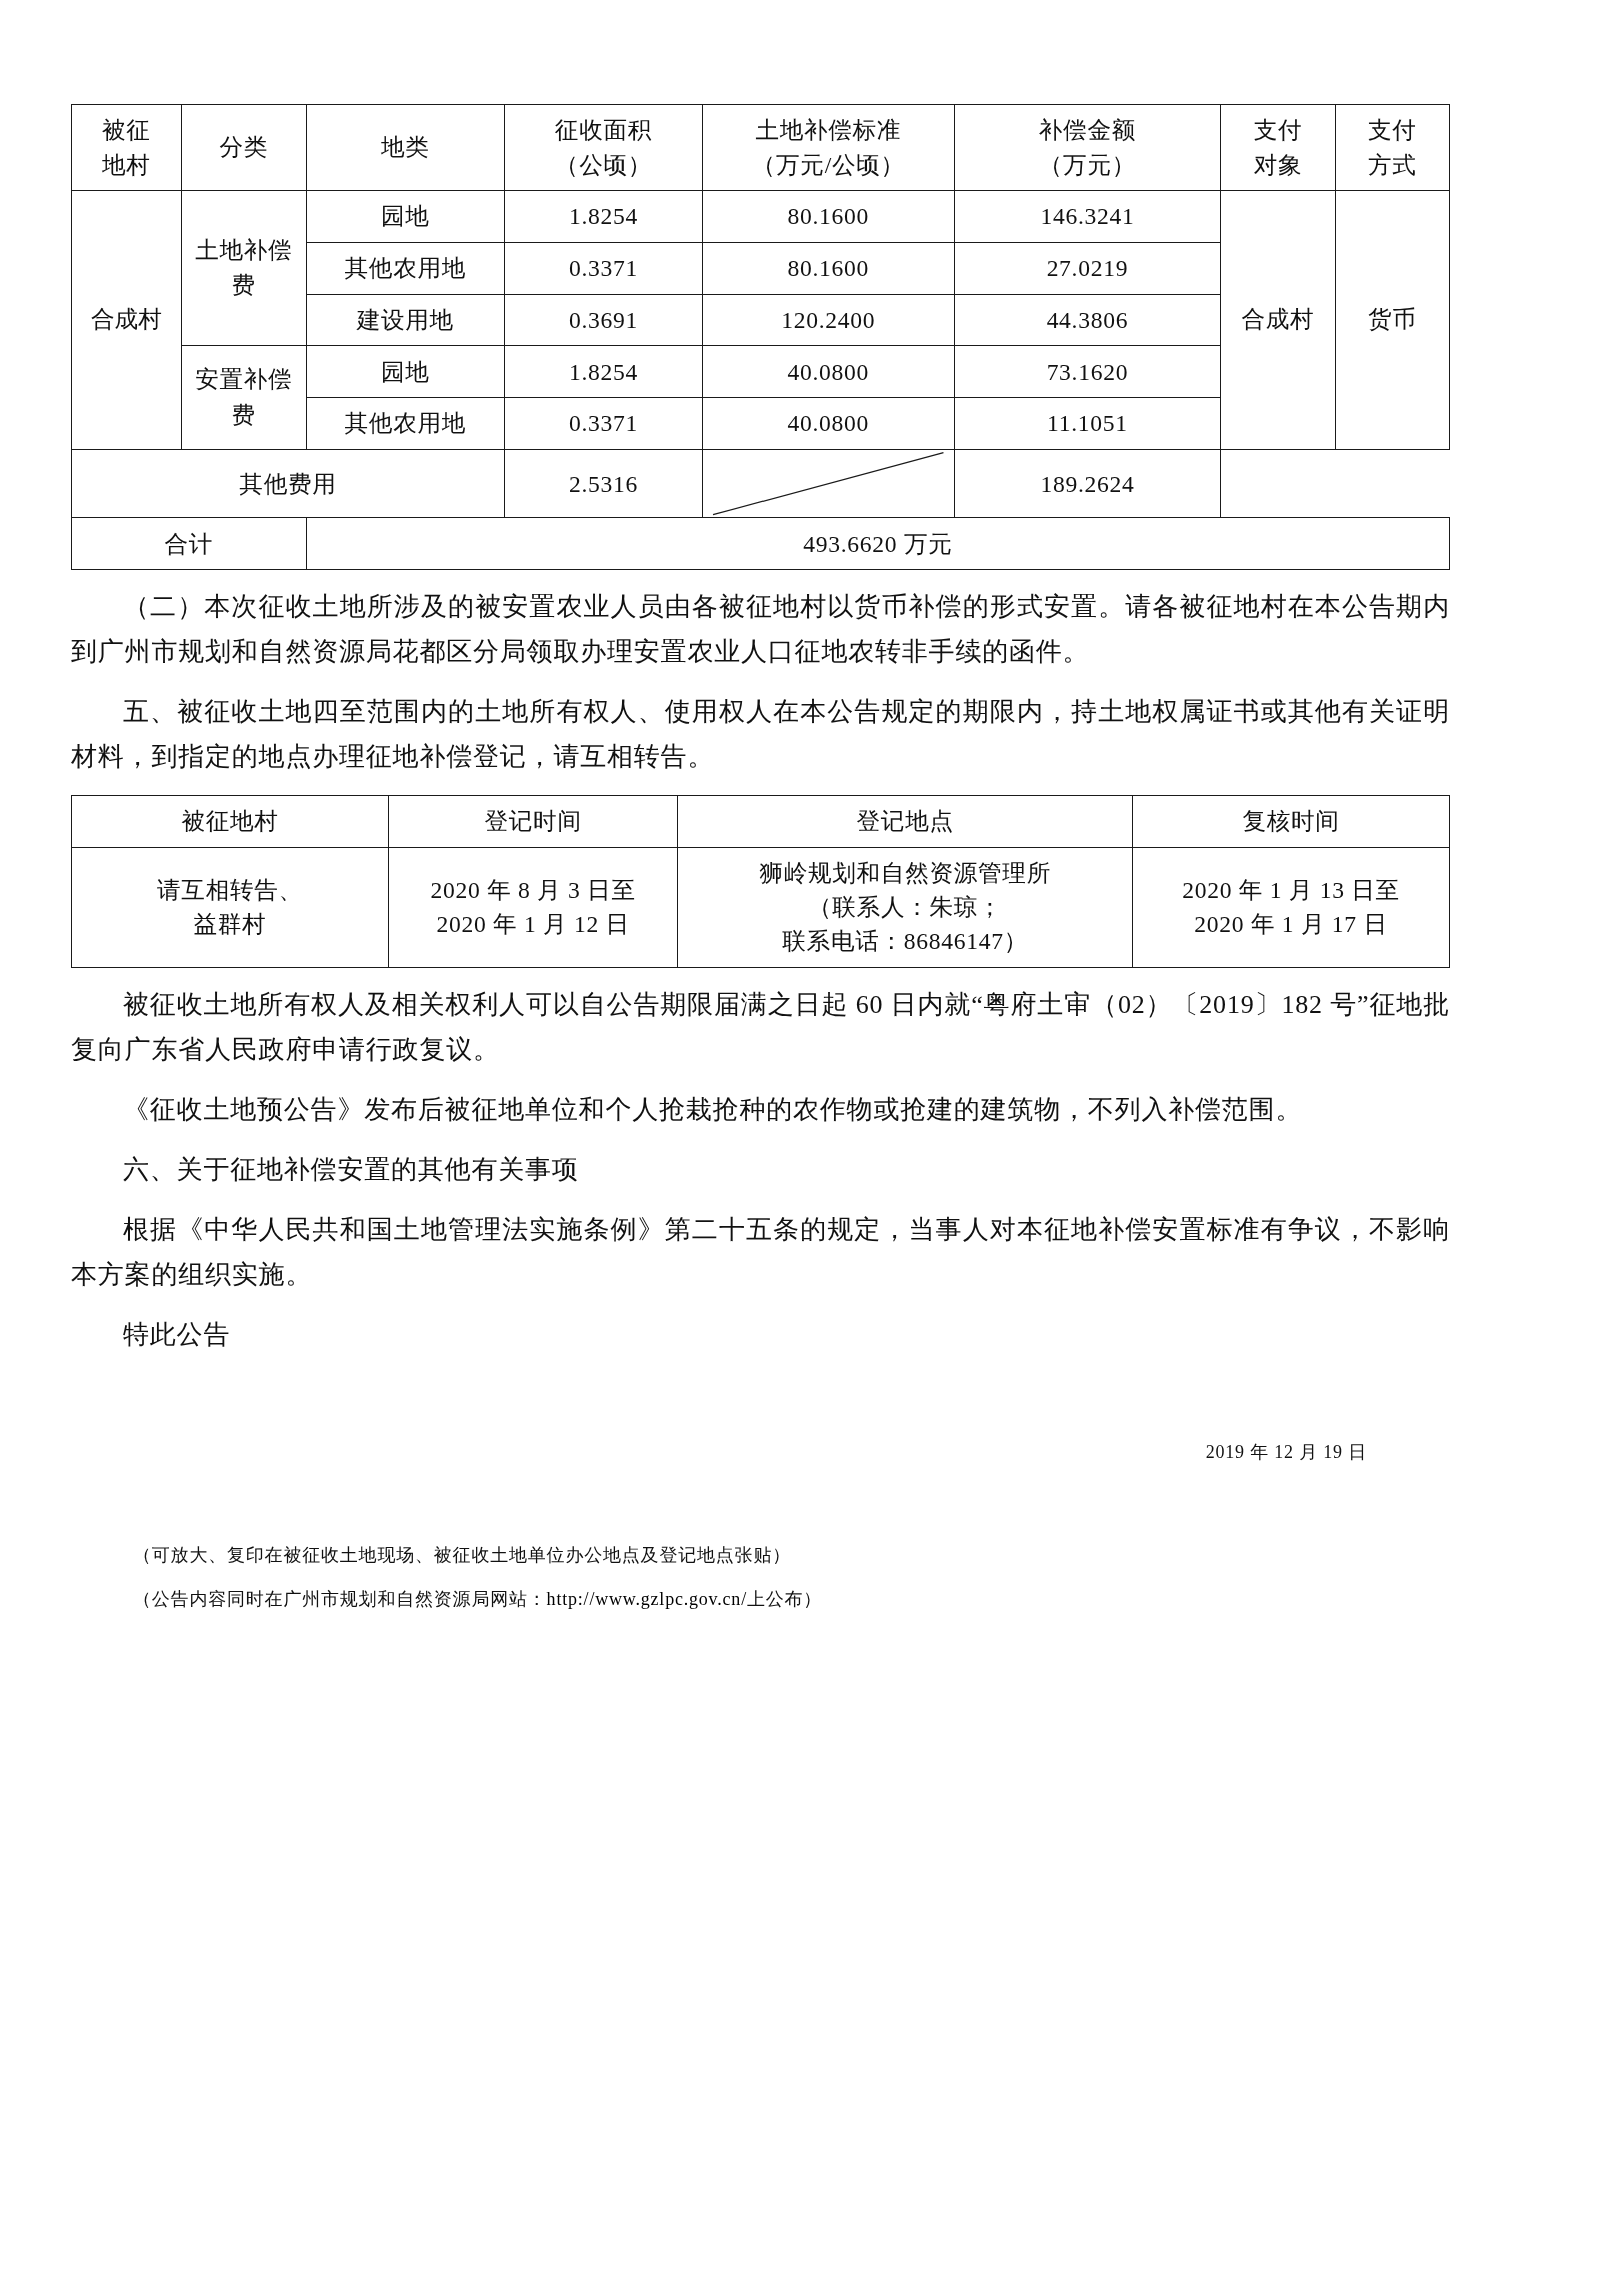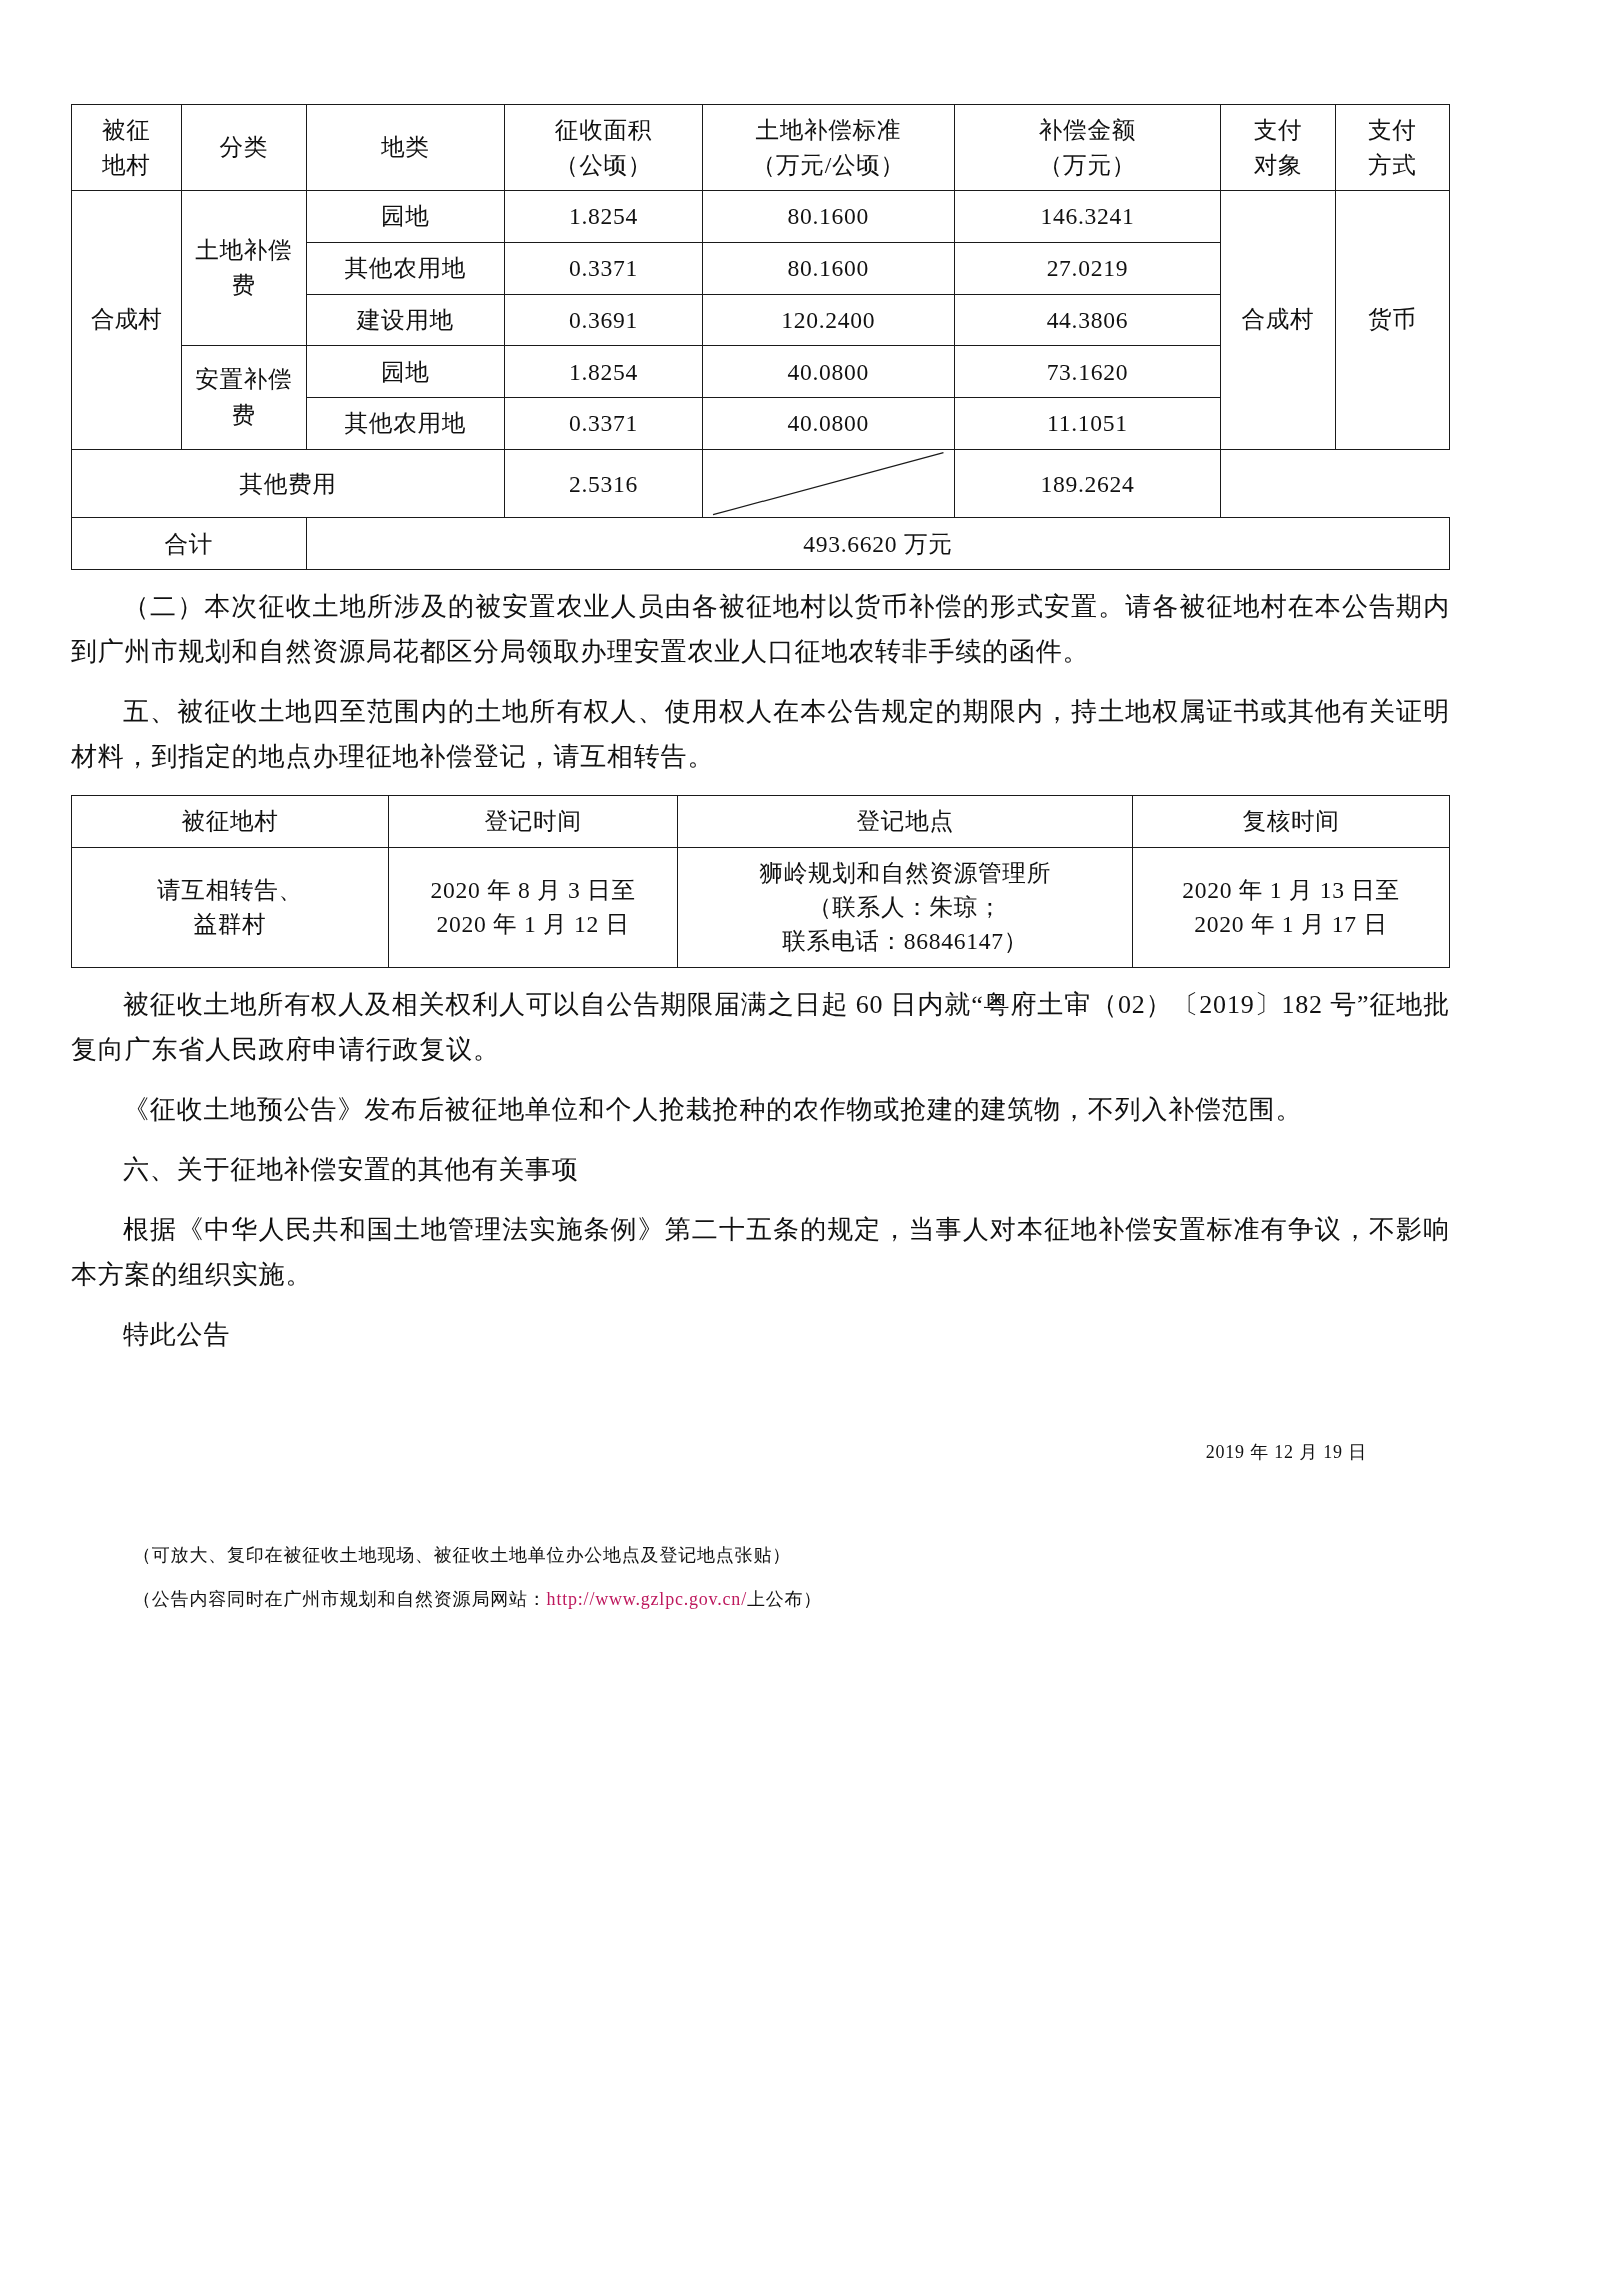--- a/index.html
+++ b/index.html
@@ -80,21 +80,21 @@
   .footer-notes {
     margin-top: 76px;
   }
   .footer-notes p {
     font-size: 18px;
     line-height: 1.7;
     letter-spacing: 0.8px;
     margin: 12.5px 0 12.5px 62px;
     font-family: Liberation Serif, serif;
   }
-  .url { text-decoration: none; color: #be185d; }
+  .url { text-decoration: none; color: #000000; }
 </style>
 </head>
 <body>
 
 <div class="page">
 
   <table class="doc-table">
     <colgroup>
       <col style="width:7.2%">
       <col style="width:8.2%">

